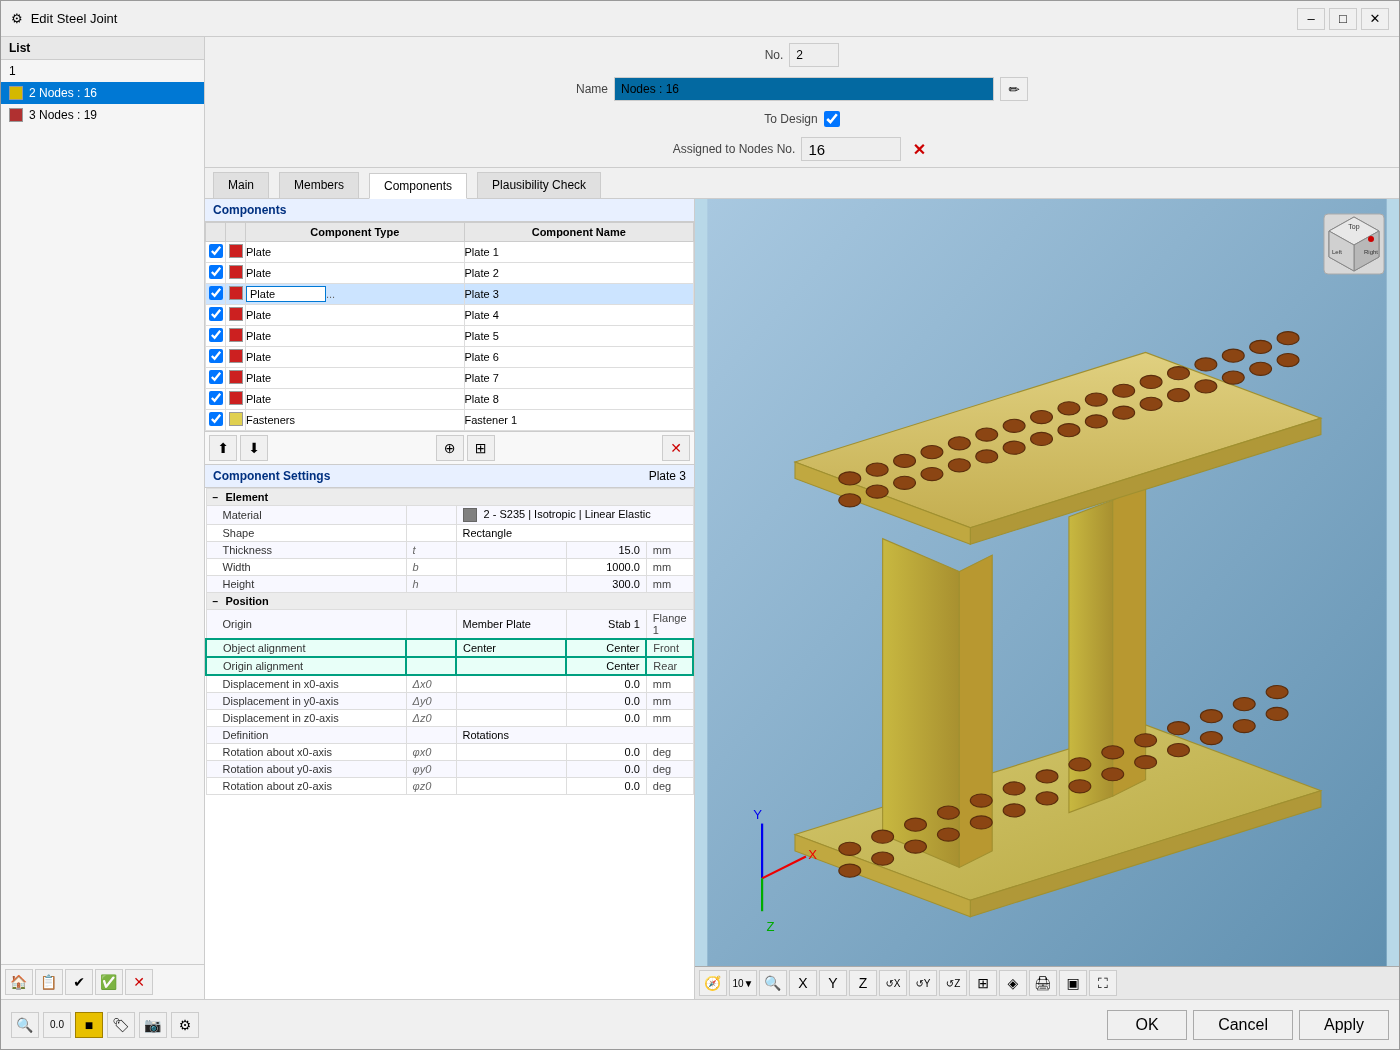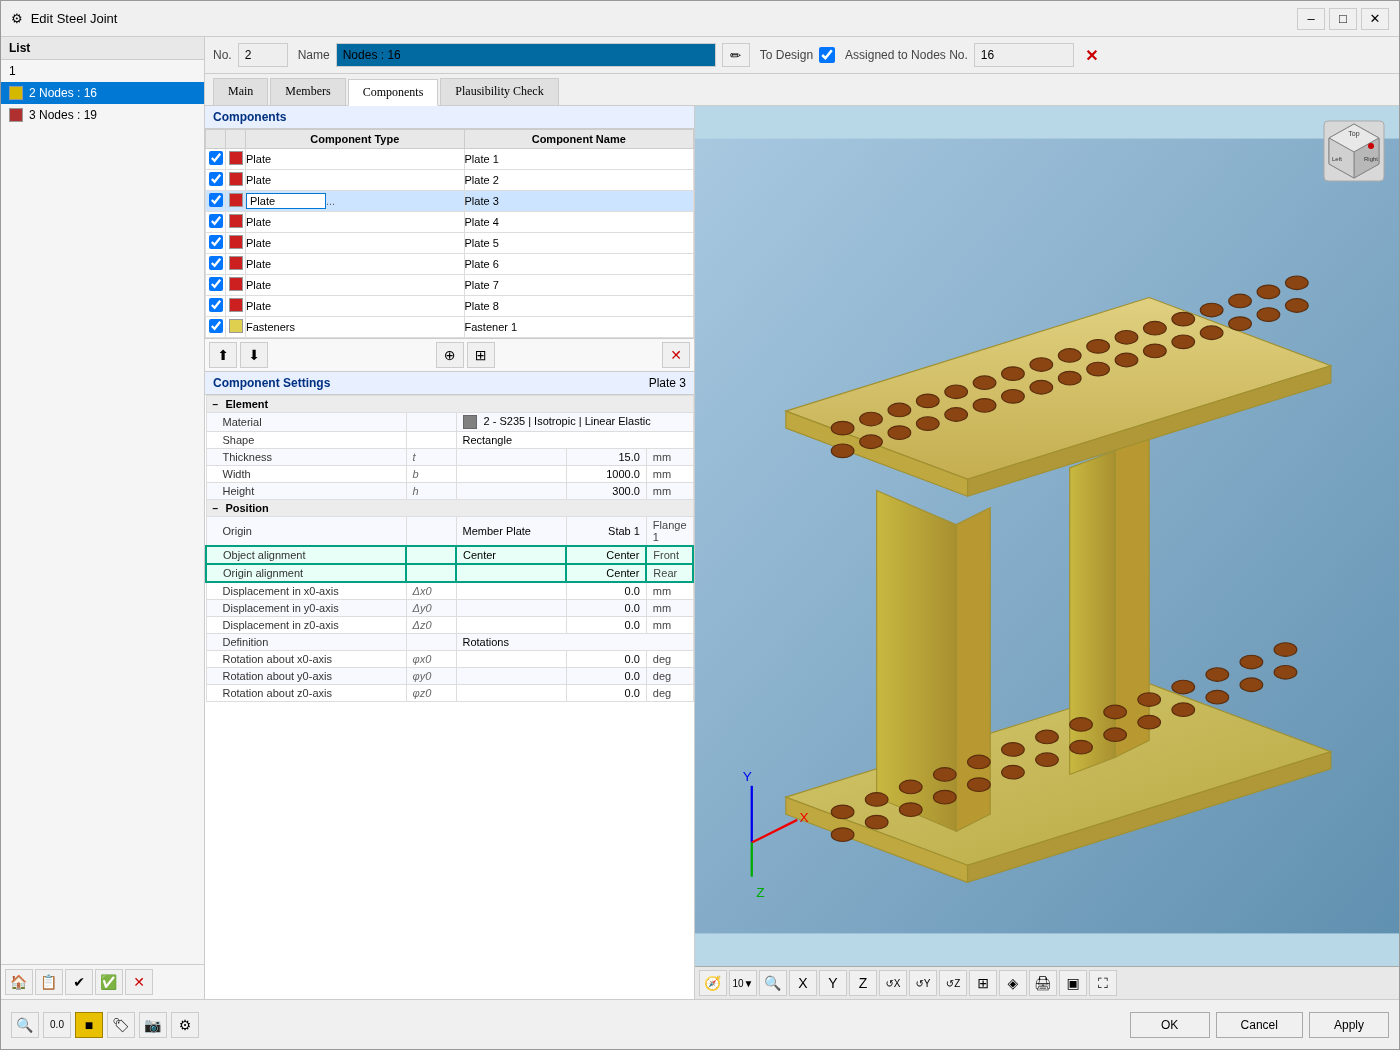--- a/index.html
+++ b/index.html
@@ -22,34 +22,34 @@
     .list-item.selected { background: #0078d4; color: white; }
     .list-item-color { width: 14px; height: 14px; border: 1px solid #999; flex-shrink: 0; }
     .list-bottom { border-top: 1px solid #ccc; padding: 4px; display: flex; gap: 2px; align-items: center; flex-wrap: wrap; }
     .icon-btn { width: 28px; height: 26px; border: 1px solid #ccc; background: #f0f0f0; cursor: pointer; display: flex; align-items: center; justify-content: center; font-size: 14px; }
     .icon-btn.red-btn { background: #f0f0f0; }
 
     
     .form-panel { flex: 1; display: flex; flex-direction: column; background: #f5f5f5; overflow: hidden; }
     
     
-    .top-fields { background: #f0f0f0; border-bottom: 1px solid #ccc; padding: 6px 8px; display: flex; gap: 10px; align-items: center; }
+    .top-fields { background: #f0f0f0; border-bottom: 1px solid #ccc; padding: 6px 8px; display: flex; gap: 10px; align-items: center; flex-direction: column; }
     .field-group { display: flex; align-items: center; gap: 6px; }
     .field-label { font-size: 12px; color: #444; white-space: nowrap; }
     .field-input { border: 1px solid #ccc; background: white; padding: 2px 6px; height: 24px; font-size: 12px; }
     .field-input.small { width: 50px; }
     .field-input.large { width: 380px; }
     .edit-btn { width: 28px; height: 24px; border: 1px solid #ccc; background: #f0f0f0; cursor: pointer; display: flex; align-items: center; justify-content: center; }
     .checkbox-input { width: 16px; height: 16px; }
-    .nodes-input { border: 1px solid #ccc; background: white; padding: 2px 6px; height: 24px; font-size: 12px; width: 100px; }
+    .nodes-input { border: 1px solid #ccc; background: white; padding: 2px 6px; height: 24px; font-size: 15px; width: 100px; }
     .x-btn { width: 24px; height: 24px; border: none; background: none; cursor: pointer; color: #cc0000; font-size: 16px; font-weight: bold; }
 
     
     .tabs-bar { display: flex; background: #f0f0f0; border-bottom: 1px solid #ccc; padding: 4px 8px 0; }
-    .tab { padding: 5px 14px; border: 1px solid #ccc; border-bottom: none; background: #e0e0e0; cursor: pointer; margin-right: 2px; font-size: 12px; font-family: Liberation Serif, serif; }
+    .tab { padding: 5px 14px; border: 1px solid #ccc; border-bottom: none; background: #e0e0e0; cursor: pointer; margin-right: 10px; font-size: 12px; }
     .tab.active { background: white; border-bottom: 1px solid white; position: relative; top: 1px; z-index: 1; }
 
     
     .panels-area { display: flex; flex: 1; overflow: hidden; }
     
     
     .components-panel { width: 490px; border-right: 1px solid #ccc; display: flex; flex-direction: column; background: white; overflow: hidden; }
     .section-title { background: #e8f0ff; border-bottom: 1px solid #ccc; padding: 4px 8px; font-weight: 600; color: #003080; font-size: 12px; }
     
     
@@ -91,21 +91,21 @@
     
     .nav-cube { position: absolute; top: 10px; right: 10px; width: 70px; height: 70px; }
     
     
     .view-toolbar { border-top: 1px solid #aaa; background: #e8e8e8; padding: 3px 4px; display: flex; gap: 2px; align-items: center; }
 
     
     .bottom-bar { background: #f0f0f0; border-top: 1px solid #ccc; padding: 6px 10px; display: flex; align-items: center; justify-content: space-between; height: 50px; }
     .bottom-left { display: flex; gap: 4px; }
     .bottom-right { display: flex; gap: 6px; }
-    .dialog-btn { padding: 5px 24px; border: 1px solid #aaa; background: #f0f0f0; cursor: pointer; font-size: 12px; min-width: 80px; }
+    .dialog-btn { padding: 5px 24px; border: 1px solid #aaa; background: #f0f0f0; cursor: pointer; font-size: 16px; min-width: 80px; }
     .dialog-btn.apply-btn { padding: 5px 24px; }
 
     
     .view-3d { width: 100%; height: 100%; }
 
     
     ::-webkit-scrollbar { width: 8px; height: 8px; }
     ::-webkit-scrollbar-track { background: #f0f0f0; }
     ::-webkit-scrollbar-thumb { background: #ccc; border: 1px solid #aaa; }
   </style>

